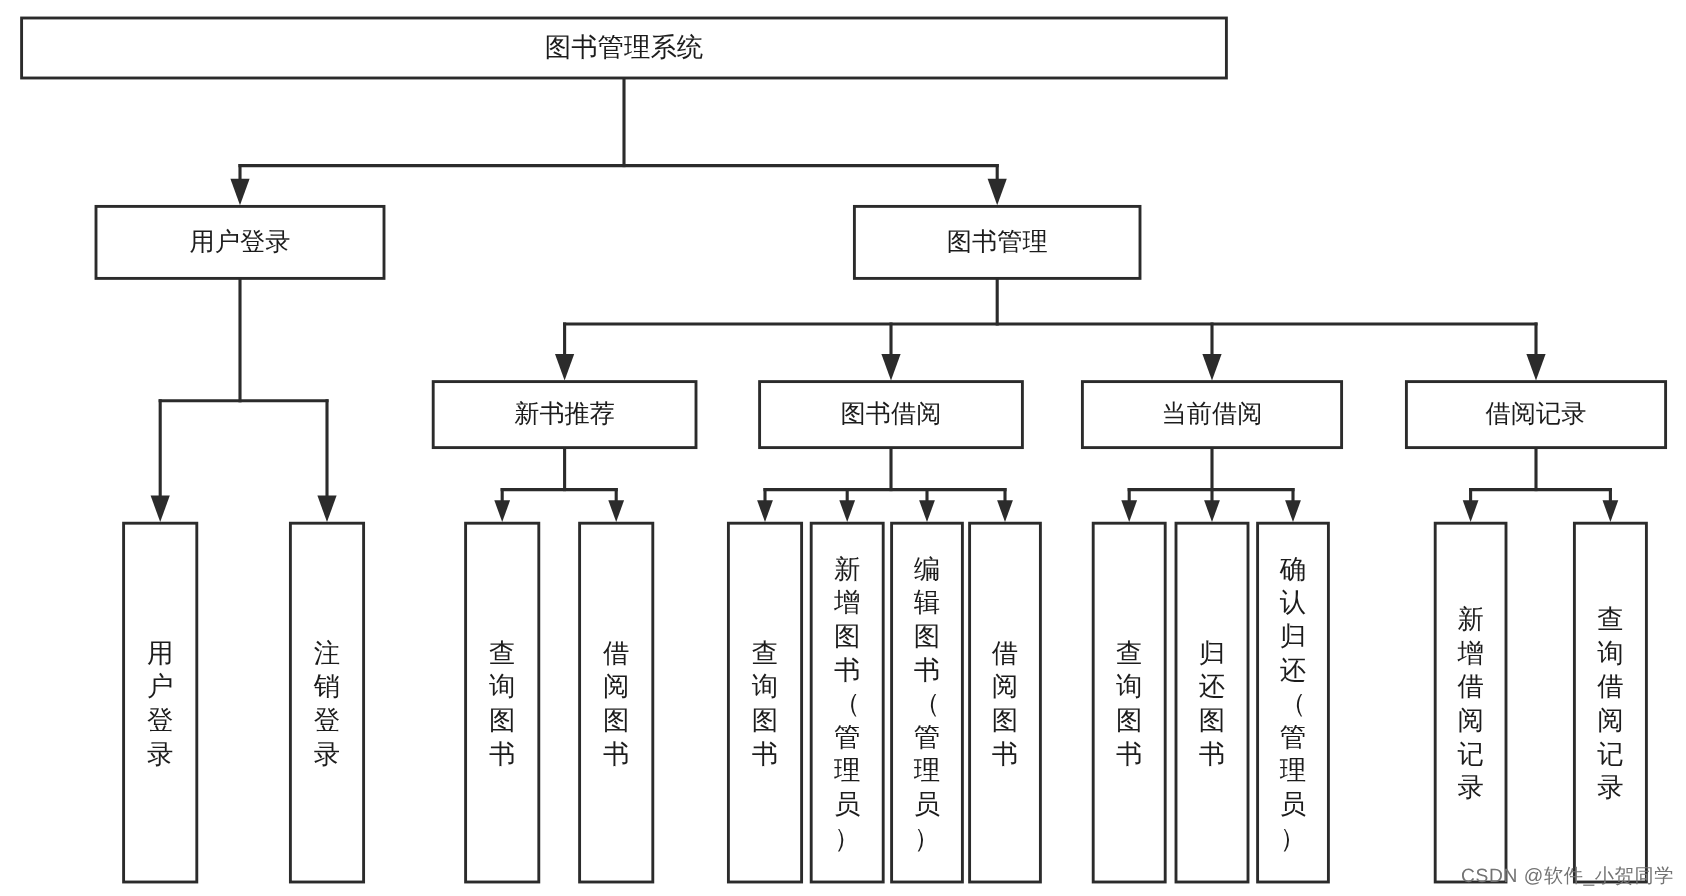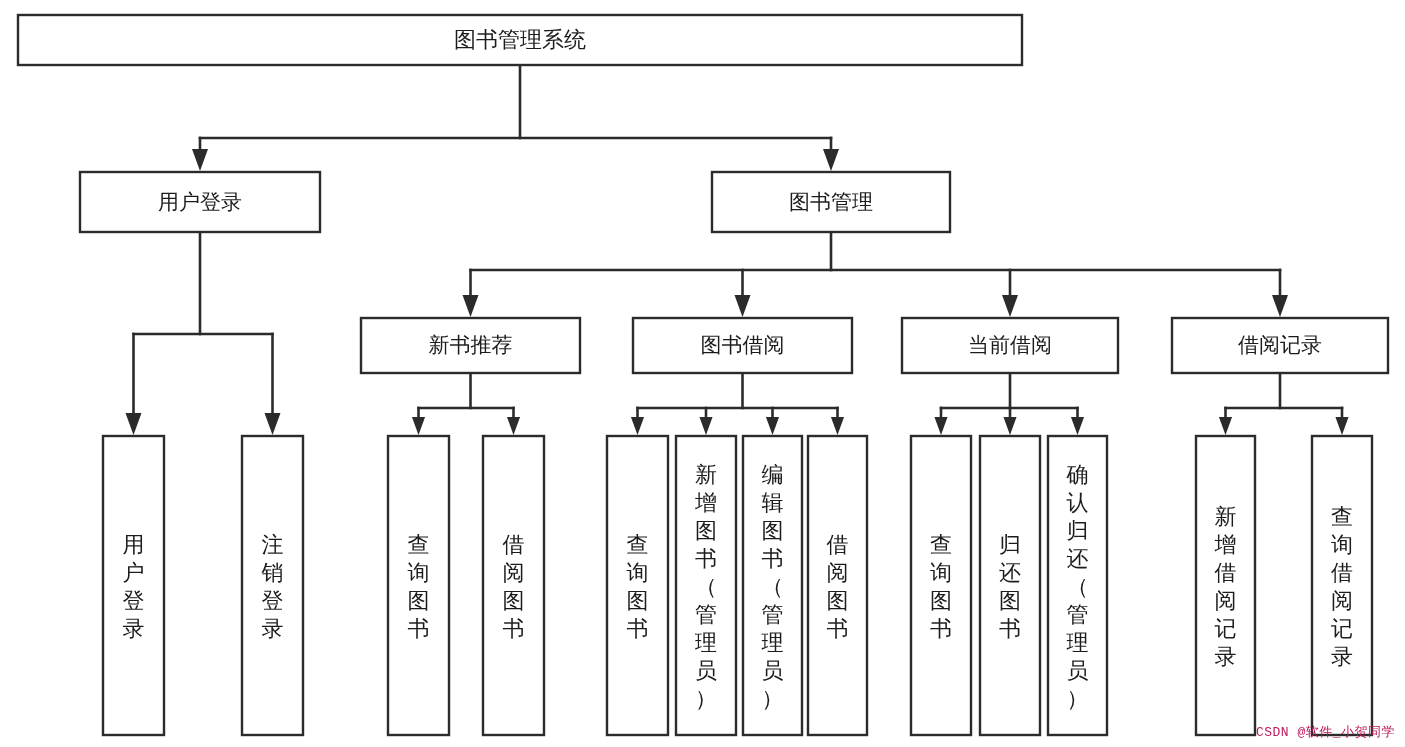--- a/index.html
+++ b/index.html
@@ -55,23 +55,23 @@
   .leaf-label-char {
     fill: #1c1c1c;
     font-family: "Liberation Sans", "DejaVu Sans", sans-serif;
     font-size: 22px;
     text-anchor: middle;
   }
   .watermark {
     position: absolute;
     right: 10px;
     bottom: 6px;
-    color: #be185d;
-    font-size: 13px;
-    font-family: Liberation Mono, monospace;
+    color: #737373;
+    font-size: 16px;
+    font-family: Liberation Sans, sans-serif;
     letter-spacing: 0.5px;
     white-space: nowrap;
     user-select: none;
   }
 </style>
 </head>
 <body>
 
 <div id="diagram-root">
   <svg id="diagram-svg" width="1405" height="747" viewBox="0 0 1405 747" xmlns="http://www.w3.org/2000/svg">

